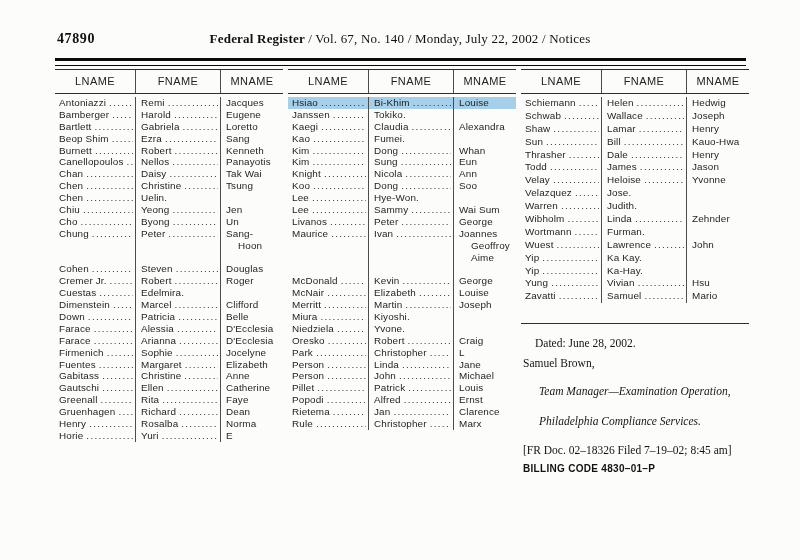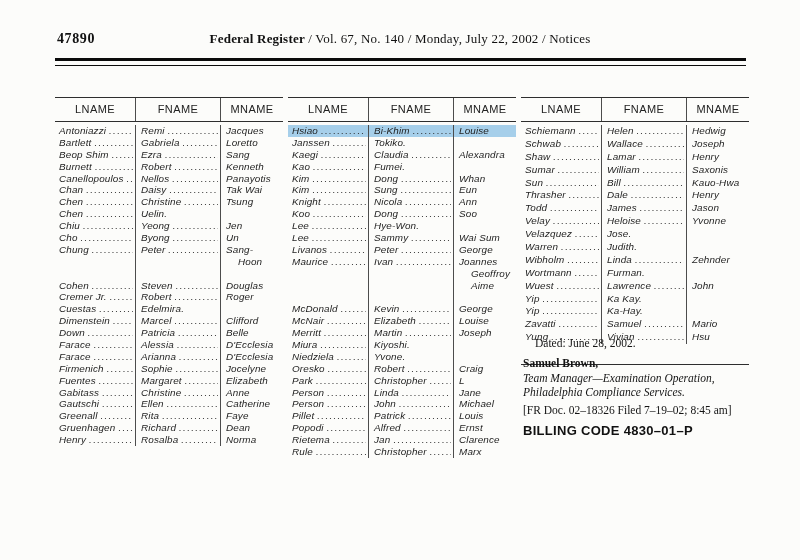--- a/index.html
+++ b/index.html
@@ -24,32 +24,31 @@
   .head-rule{
     position:absolute;left:55px;width:691px;top:58px;height:8px;
     border-top:3.5px solid #0b0b0b;border-bottom:1.5px solid #0b0b0b;
     box-sizing:border-box;
   }
   
   .ftable{
     position:absolute;top:69px;width:228px;
     border-top:1.4px solid #2e2e2e;
     font-family:"Liberation Sans", sans-serif;
-    margin-top:28px;
   }
   #t1{left:55px;} #t2{left:288px;} #t3{left:521px;}
   .thead{display:flex;height:23px;border-bottom:1.4px solid #2e2e2e;}
   .hcell{
     box-sizing:border-box;line-height:23px;text-align:center;
     font-size:11px;color:#222;letter-spacing:0.4px;
   }
   .c0{width:81px;} .c1{width:85px;} .c2{width:62px;}
   .hcell.c0,.cell.c0{border-right:1px solid #4c4c4c;}
   .hcell.c1,.cell.c1{border-right:1px solid #4c4c4c;}
-  .tbody{padding-top:3px;font-style:italic;}
+  .tbody{padding-top:3px;}
   .trow{display:flex;height:11.9px;}
   #t3 .trow{height:12.9px;}
   .cell{
     box-sizing:border-box;font-size:9.9px;line-height:11.9px;
     overflow:hidden;color:#1e1e1e;letter-spacing:0.15px;
   }
   #t3 .cell{line-height:12.9px;}
   .cell.c0{padding-left:4px;display:flex;}
   .cell.c1{padding-left:5px;display:flex;}
   .cell.c2{padding-left:5px;white-space:nowrap;}
@@ -61,26 +60,26 @@
   }
   .leader::after{content:"..................................................";}
   .trow.hl .cell{background:var(--hl,#a6cfea);}
   #t3 .tbody{border-bottom:1.4px solid #2e2e2e;padding-bottom:20px;}
   
   .notice{
     position:absolute;left:523px;top:337px;width:232px;
     font-family:"Liberation Serif", serif;font-size:11.5px;color:#141414;
   }
   .dated{text-indent:12px;margin:0 0 8px 0;}
-  .signer{font-weight:bold;margin:0 0 3px 0;}
-  .role{font-style:italic;line-height:1.18;margin:0;}
+  .signer{font-weight:normal;margin:0 0 3px 0;}
+  .role{font-style:italic;line-height:1.18;margin:16px;}
   .frdoc{margin:5px 0 0 0;}
   .billing{
     font-family:"Liberation Sans", sans-serif;font-weight:bold;
-    font-size:13px;letter-spacing:0.3px;margin:7px 0 0 0;color:#111;
+    font-size:10px;letter-spacing:0.3px;margin:7px 0 0 0;color:#111;
   }
 </style>
 </head>
 <body>
 
 <div>
 
   <div class="pagenum">47890</div>
 
   <div class="masthead">
@@ -102,20 +101,31 @@
             <span class="leader"></span>
           </div>
           <div class="cell c1">
             <span class="name">Remi</span>
             <span class="leader"></span>
           </div>
           <div class="cell c2">Jacques</div>
         </div>
         <div class="trow">
           <div class="cell c0">
+            <span class="name">Bamberger</span>
+            <span class="leader"></span>
+          </div>
+          <div class="cell c1">
+            <span class="name">Harold</span>
+            <span class="leader"></span>
+          </div>
+          <div class="cell c2">Eugene</div>
+        </div>
+        <div class="trow">
+          <div class="cell c0">
             <span class="name">Bartlett</span>
             <span class="leader"></span>
           </div>
           <div class="cell c1">
             <span class="name">Gabriela</span>
             <span class="leader"></span>
           </div>
           <div class="cell c2">Loretto</div>
         </div>
         <div class="trow">
@@ -371,20 +381,31 @@
         <div class="trow">
           <div class="cell c0">
             <span class="name">Henry</span>
             <span class="leader"></span>
           </div>
           <div class="cell c1">
             <span class="name">Rosalba</span>
             <span class="leader"></span>
           </div>
           <div class="cell c2">Norma</div>
+        </div>
+        <div class="trow">
+          <div class="cell c0">
+            <span class="name">Horie</span>
+            <span class="leader"></span>
+          </div>
+          <div class="cell c1">
+            <span class="name">Yuri</span>
+            <span class="leader"></span>
+          </div>
+          <div class="cell c2">E</div>
         </div>
       </div>
     </div>
   <div class="ftable" id="t2">
       <div class="thead">
         <div class="hcell c0">LNAME</div>
         <div class="hcell c1">FNAME</div>
         <div class="hcell c2">MNAME</div>
       </div>
       <div class="tbody">
@@ -710,31 +731,20 @@
             <span class="leader"></span>
           </div>
           <div class="cell c1">
             <span class="name">Lamar</span>
             <span class="leader"></span>
           </div>
           <div class="cell c2">Henry</div>
         </div>
         <div class="trow">
           <div class="cell c0">
-            <span class="name">Sumar</span>
-            <span class="leader"></span>
-          </div>
-          <div class="cell c1">
-            <span class="name">William</span>
-            <span class="leader"></span>
-          </div>
-          <div class="cell c2">Saxonis</div>
-        </div>
-        <div class="trow">
-          <div class="cell c0">
             <span class="name">Sun</span>
             <span class="leader"></span>
           </div>
           <div class="cell c1">
             <span class="name">Bill</span>
             <span class="leader"></span>
           </div>
           <div class="cell c2">Kauo-Hwa</div>
         </div>
         <div class="trow">
@@ -837,39 +847,39 @@
             <span class="name">Yip</span>
             <span class="leader"></span>
           </div>
           <div class="cell c1">
             <span class="name">Ka-Hay.</span>
           </div>
           <div class="cell c2"></div>
         </div>
         <div class="trow">
           <div class="cell c0">
+            <span class="name">Yung</span>
+            <span class="leader"></span>
+          </div>
+          <div class="cell c1">
+            <span class="name">Vivian</span>
+            <span class="leader"></span>
+          </div>
+          <div class="cell c2">Hsu</div>
+        </div>
+        <div class="trow">
+          <div class="cell c0">
             <span class="name">Zavatti</span>
             <span class="leader"></span>
           </div>
           <div class="cell c1">
             <span class="name">Samuel</span>
             <span class="leader"></span>
           </div>
           <div class="cell c2">Mario</div>
-        </div>
-        <div class="trow">
-          <div class="cell c0">
-            <span class="name">Yung</span>
-            <span class="leader"></span>
-          </div>
-          <div class="cell c1">
-            <span class="name">Vivian</span>
-            <span class="leader"></span>
-          </div>
-          <div class="cell c2">Hsu</div>
         </div>
       </div>
     </div>
 
   <div class="notice">
     <p class="dated">Dated: June 28, 2002.</p>
     <p class="signer">Samuel Brown,</p>
     <p class="role">Team Manager—Examination Operation,</p>
     <p class="role">Philadelphia Compliance Services.</p>
     <p class="frdoc">[FR Doc. 02–18326 Filed 7–19–02; 8:45 am]</p>

